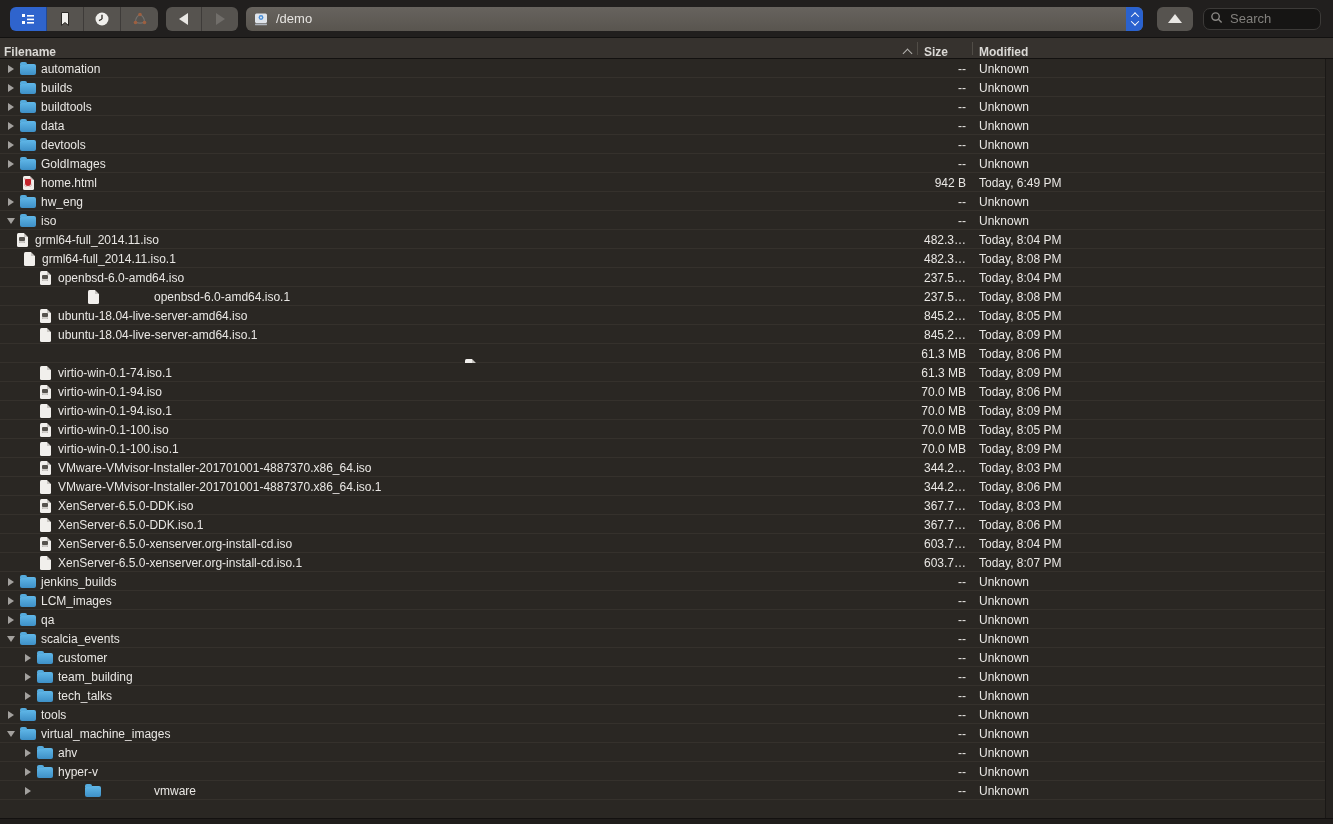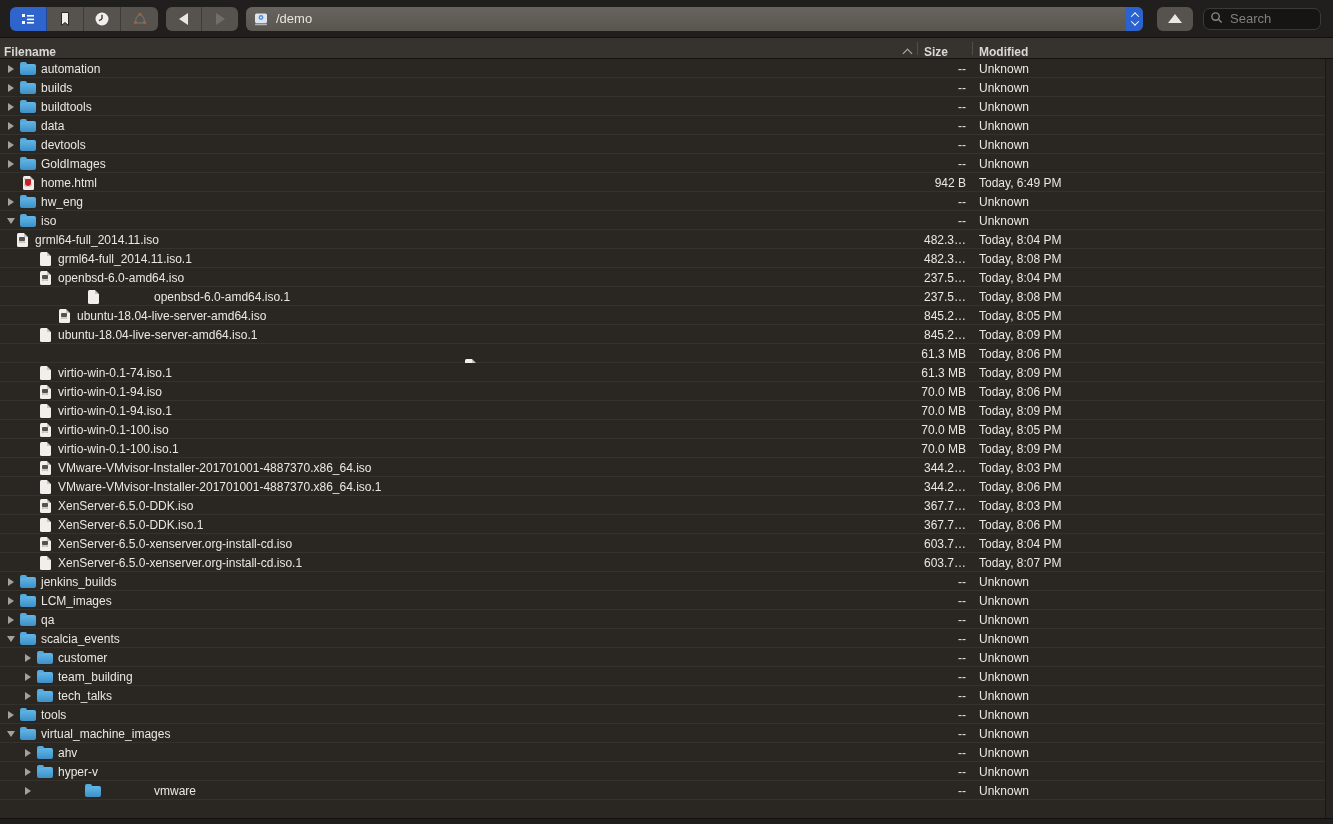--- a/index.html
+++ b/index.html
@@ -303,21 +303,21 @@
       <span class="expander"></span>
       <span class="icon-box">
               <span class="ic ic-file iso"></span>
             </span>
       <span class="label">grml64-full_2014.11.iso</span>
     </div>
     <div class="size-cell">482.3…</div>
     <div class="mod-cell">Today, 8:04 PM</div>
   </div>
         <div class="row">
-    <div class="name-cell" style="padding-left: 23px;">
+    <div class="name-cell" style="padding-left: 7px;">
       <span class="expander"></span>
       <span class="icon-box">
               <span class="ic ic-file"></span>
             </span>
       <span class="label">grml64-full_2014.11.iso.1</span>
     </div>
     <div class="size-cell">482.3…</div>
     <div class="mod-cell">Today, 8:08 PM</div>
   </div>
         <div class="row">
@@ -336,21 +336,21 @@
       <span class="expander"></span>
       <span class="icon-box">
               <span class="ic ic-file"></span>
             </span>
       <span class="label">openbsd-6.0-amd64.iso.1</span>
     </div>
     <div class="size-cell">237.5…</div>
     <div class="mod-cell">Today, 8:08 PM</div>
   </div>
         <div class="row">
-    <div class="name-cell" style="padding-left: 23px; margin-left: 19px;">
+    <div class="name-cell" style="padding-left: 23px;">
       <span class="expander"></span>
       <span class="icon-box">
               <span class="ic ic-file iso"></span>
             </span>
       <span class="label">ubuntu-18.04-live-server-amd64.iso</span>
     </div>
     <div class="size-cell">845.2…</div>
     <div class="mod-cell">Today, 8:05 PM</div>
   </div>
         <div class="row">

